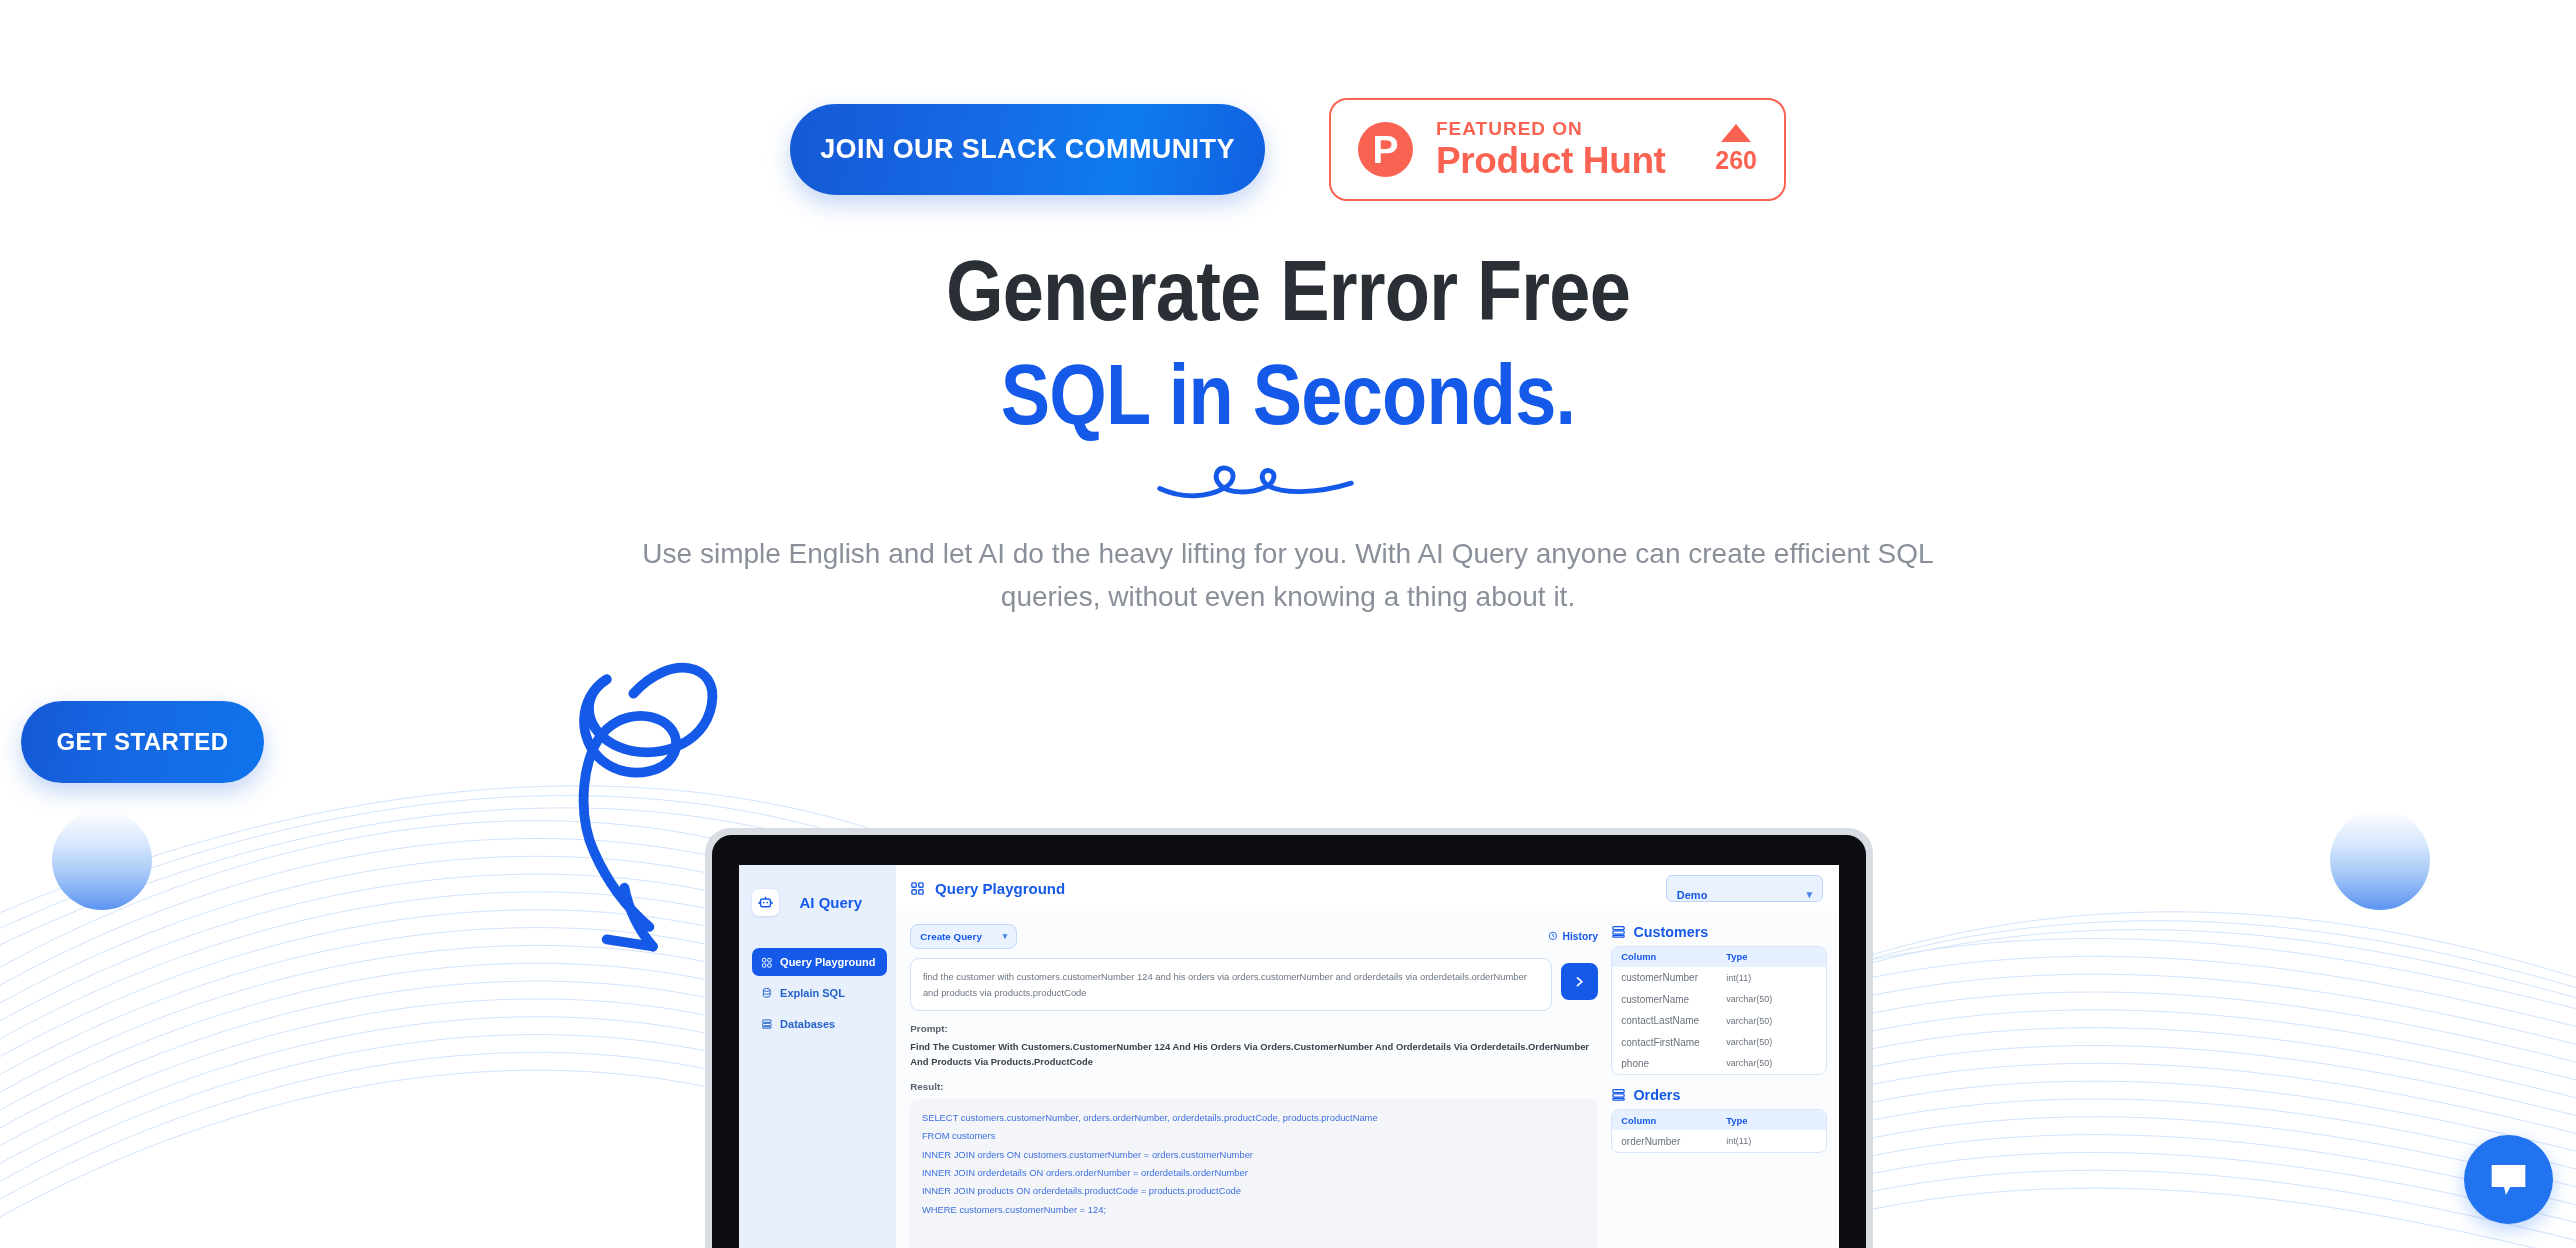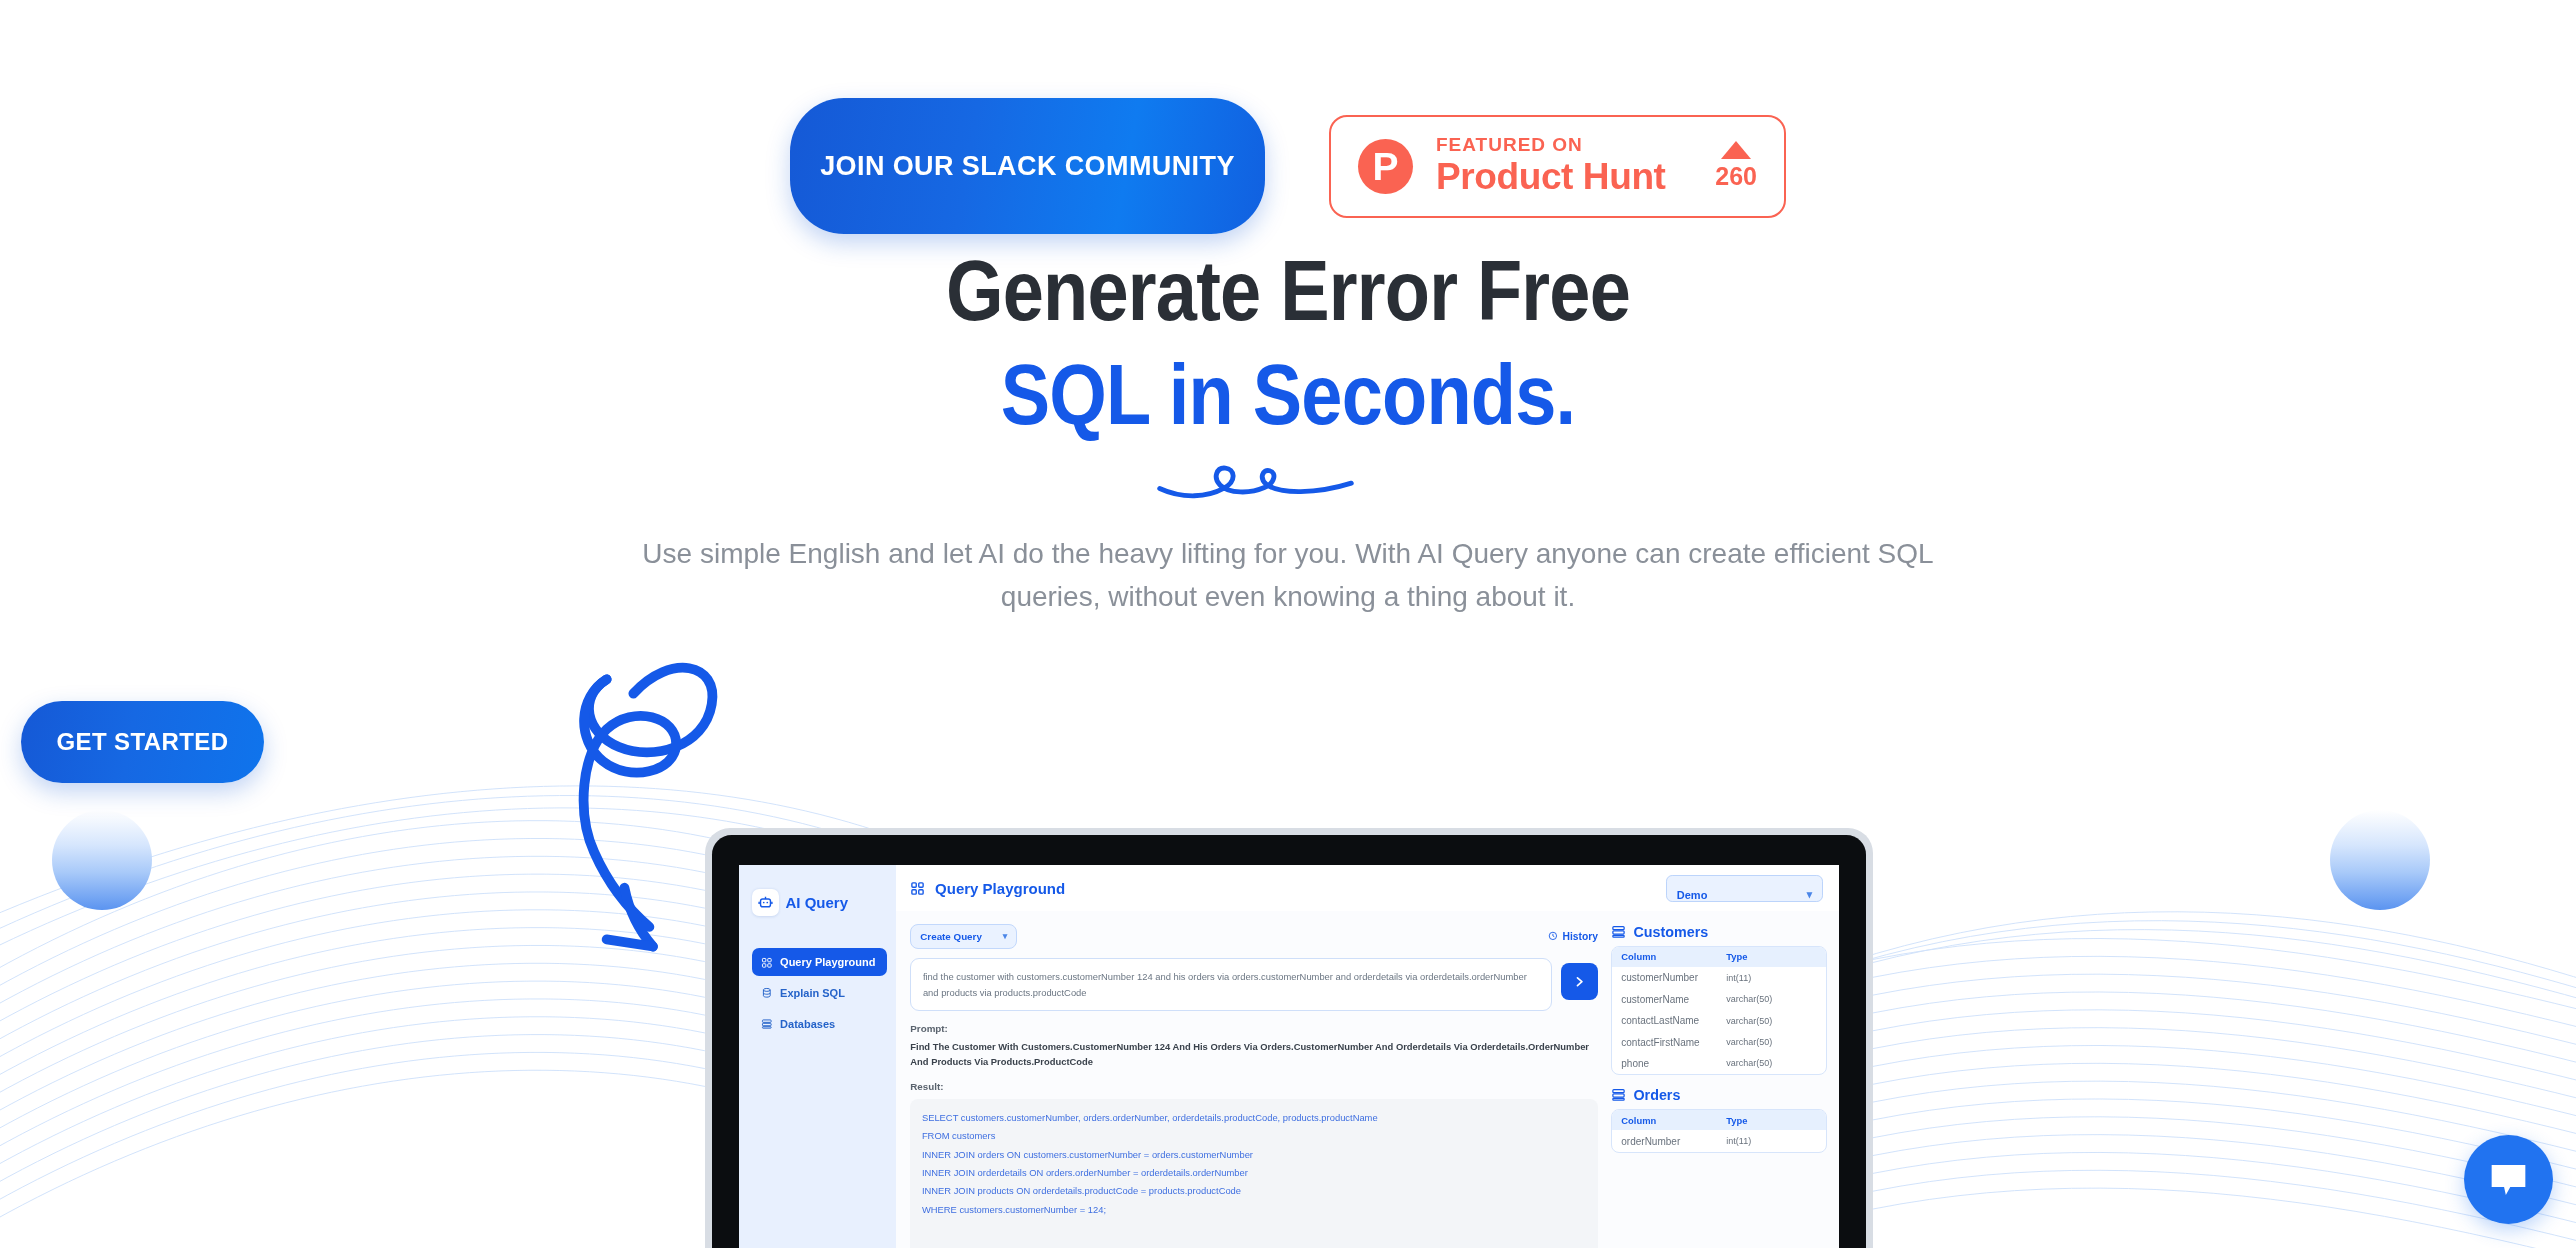--- a/index.html
+++ b/index.html
@@ -20,21 +20,21 @@
 
   .flourish { position:absolute; left:1152px; top:453px; z-index:3; }
   .big-arrow { position:absolute; left:571px; top:647px; z-index:4; }
 
   
   .top-row { position:absolute; left:0; top:98px; width:2576px;
              display:flex; justify-content:center; align-items:center; gap:64px; z-index:5; }
 
   .slack-btn {
     display:flex; align-items:center; justify-content:center;
-    width:475px; height:136px; border-radius:54px; border:none;
+    width:475px; height:91px; border-radius:54px; border:none;
     background: linear-gradient(100deg,#1559d6 0%,#1668e3 38%,#0f7bf0 70%,#1160e0 100%);
     color:#fff; font-size:27px; font-weight:bold; letter-spacing:0.4px;
     font-family:"Liberation Sans", sans-serif; cursor:pointer;
     box-shadow: 0 9px 23px rgba(21,90,214,.26);
   }
 
   .ph-badge {
     display:flex; align-items:center; gap:23px;
     width:457px; height:103px; padding:0 27px;
     border:2.7px solid #fa6352; border-radius:18px; background:#fff; cursor:pointer;
@@ -73,21 +73,21 @@
   .laptop-outer { position:absolute; inset:0; border-radius:25px 25px 0 0; background:#d8dde4; }
   .laptop-bezel { position:absolute; left:7.1px; top:7.1px; right:7.1px; bottom:0;
                   border-radius:19.6px 19.6px 0 0; background:#0b0d10; }
   .screen { position:absolute; left:34px; top:37px; right:34px; bottom:0;
             background:#fff; overflow:hidden; }
 
   .app { display:flex; width:100%; height:100%; font-family:"Liberation Sans", sans-serif; }
 
   
   .app-side { width:157px; background:#e8f0fe; flex:0 0 157px; padding:14.3px 9px 0 12.5px; }
-  .brand { display:flex; align-items:center; gap:7px; height:46px; }
+  .brand { display:flex; align-items:center; gap:21px; height:46px; }
   .brand-icon { width:27px; height:27px; border-radius:7.1px; background:#fff;
                 display:flex; align-items:center; justify-content:center; box-shadow:0 0.9px 2.7px rgba(20,70,160,.14); }
   .brand-name { color:#1559e8; font-size:15px; font-weight:bold; }
   .side-list { margin-top:23px; display:flex; flex-direction:column; gap:2.7px; }
   .side-item { display:flex; align-items:center; gap:8px; height:28px; padding:0 9px;
                border-radius:7.1px; color:#2563c9; font-size:11px; font-weight:bold; cursor:pointer; }
   .side-item.active { background:#1559e8; color:#fff; }
 
   
   .app-main { flex:1; display:flex; flex-direction:column; background:#fbfcfe; min-width:0; }

